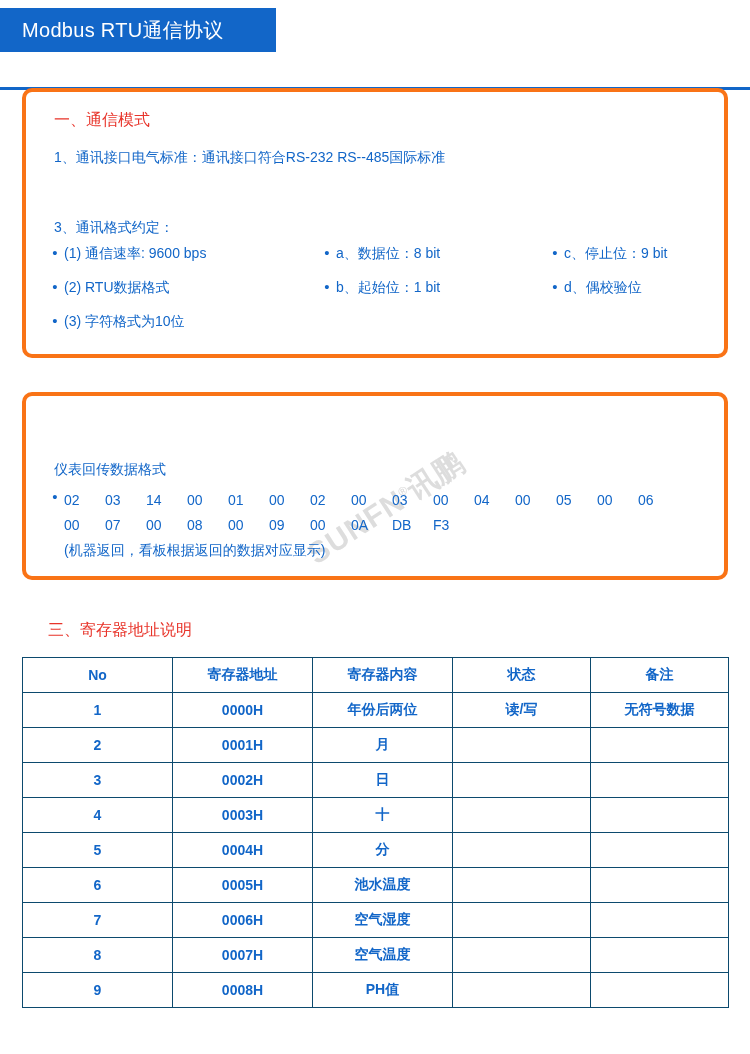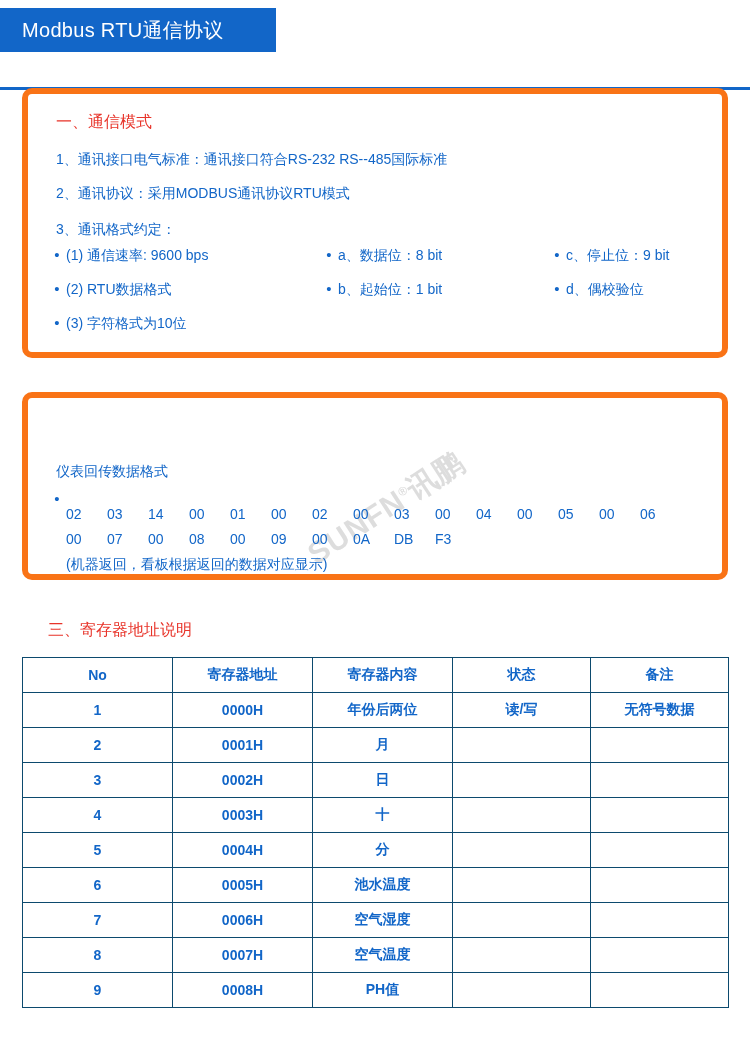--- a/index.html
+++ b/index.html
@@ -64,21 +64,21 @@
     top: 87px;
     width: 750px;
     height: 3px;
     background: #1266c8;
     z-index: 1;
   }
 
   
   .card {
     position: absolute;
-    border: 6px solid #f97316;
+    border: 4px solid #f97316;
     border-radius: 10px;
     background: rgba(255,255,255,0.0);
     box-sizing: border-box;
     z-index: 2;
     padding-left: 39px;
   }
   #card-comm-mode {
     left: 22px;
     top: 88px;
     width: 706px;
@@ -154,21 +154,20 @@
     top: 92px;
     width: 672px;
     display: flex;
     align-items: flex-start;
   }
   #sec2-data-text {
     color: #1266c8;
     font-size: 14px;
     line-height: 25px;
     width: 654px;
-    margin-top: 12px;
   }
   .hexbytes {
     display: flex;
     flex-wrap: wrap;
   }
   .hexbyte {
     width: 41px;
     flex: none;
     white-space: nowrap;
   }
@@ -217,21 +216,20 @@
   <div id="header-title">Modbus RTU通信协议</div>
 </div>
 
 <div id="top-rule"></div>
 
 <div class="card" id="card-comm-mode">
 
   <h2 class="section-heading" id="sec1-heading">一、通信模式</h2>
 
   <div class="blue-line" id="sec1-item1">1、通讯接口电气标准：通讯接口符合RS-232  RS--485国际标准</div>
-  <div class="blue-line" id="sec1-item2">2、通讯协议：采用MODBUS通讯协议RTU模式</div>
   <div class="blue-line" id="sec1-item3">3、通讯格式约定：</div>
 
   <div id="sec1-bullet-grid">
 
     <div class="bullet-col col-a">
       <div class="bullet-row">
         <span class="bullet-dot">•</span>
         <span class="bullet-text">(1) 通信速率: 9600 bps</span>
       </div>
       <div class="bullet-row">

